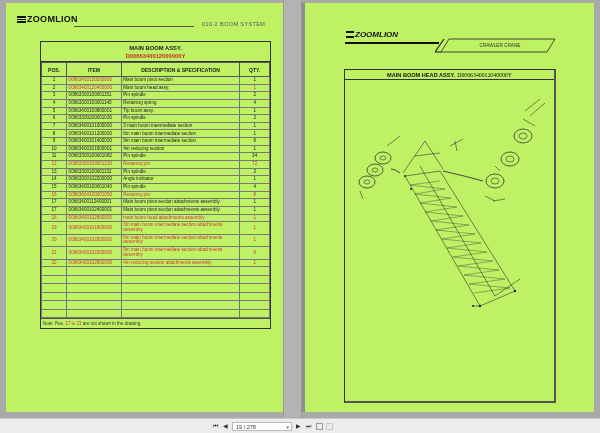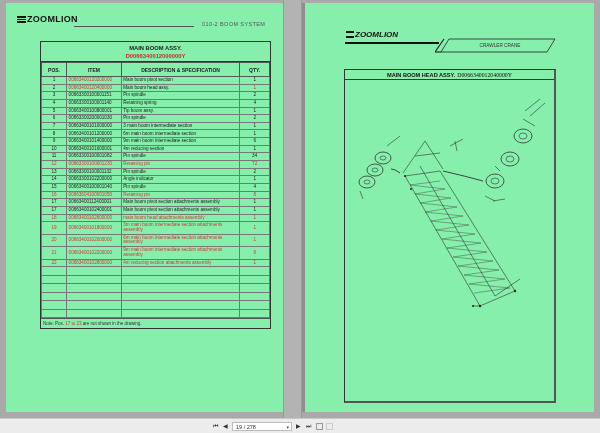--- a/index.html
+++ b/index.html
@@ -1,18 +1,18 @@
 <!DOCTYPE html>
 <html><head>
 <meta charset="utf-8">
 <style>
   * { box-sizing: border-box; margin: 0; padding: 0; }
   html, body { width: 600px; height: 433px; overflow: hidden; background: #a8a8a8; font-family: "Liberation Sans", sans-serif; }
   .viewer { position: absolute; left: 0; top: 0; width: 600px; height: 418px; background: #a9a9a9; }
-  .page { position: absolute; background: #86efac; top: 3px; height: 409px; }
+  .page { position: absolute; background: #bef264; top: 3px; height: 409px; }
   .page-left { left: 6px; width: 277px; }
   .page-right { left: 302px; width: 292px; border-left: 3px solid #8e8e8e; }
   .sep { position: absolute; left: 283px; top: 0; width: 19px; height: 418px; background: #b3b3b3; border-left: 1px solid #9a9a9a; border-right: 1px solid #9a9a9a; }
 
   
   .logo { position: absolute; font-weight: bold; font-size: 9px; letter-spacing: 0.3px; color: #111; }
   .logo .mark { display: inline-block; width: 9px; height: 7px; border-top: 2px solid #111; border-bottom: 2px solid #111; position: relative; margin-right: 1px; vertical-align: -1px; }
   .logo .mark::after { content: ""; position: absolute; left: 0; right: 0; top: 1px; height: 1px; background: #111; }
   .left-logo { left: 11px; top: 11px; }
   .left-rule { position: absolute; left: 68px; top: 23px; width: 120px; height: 1px; background: #555; }

